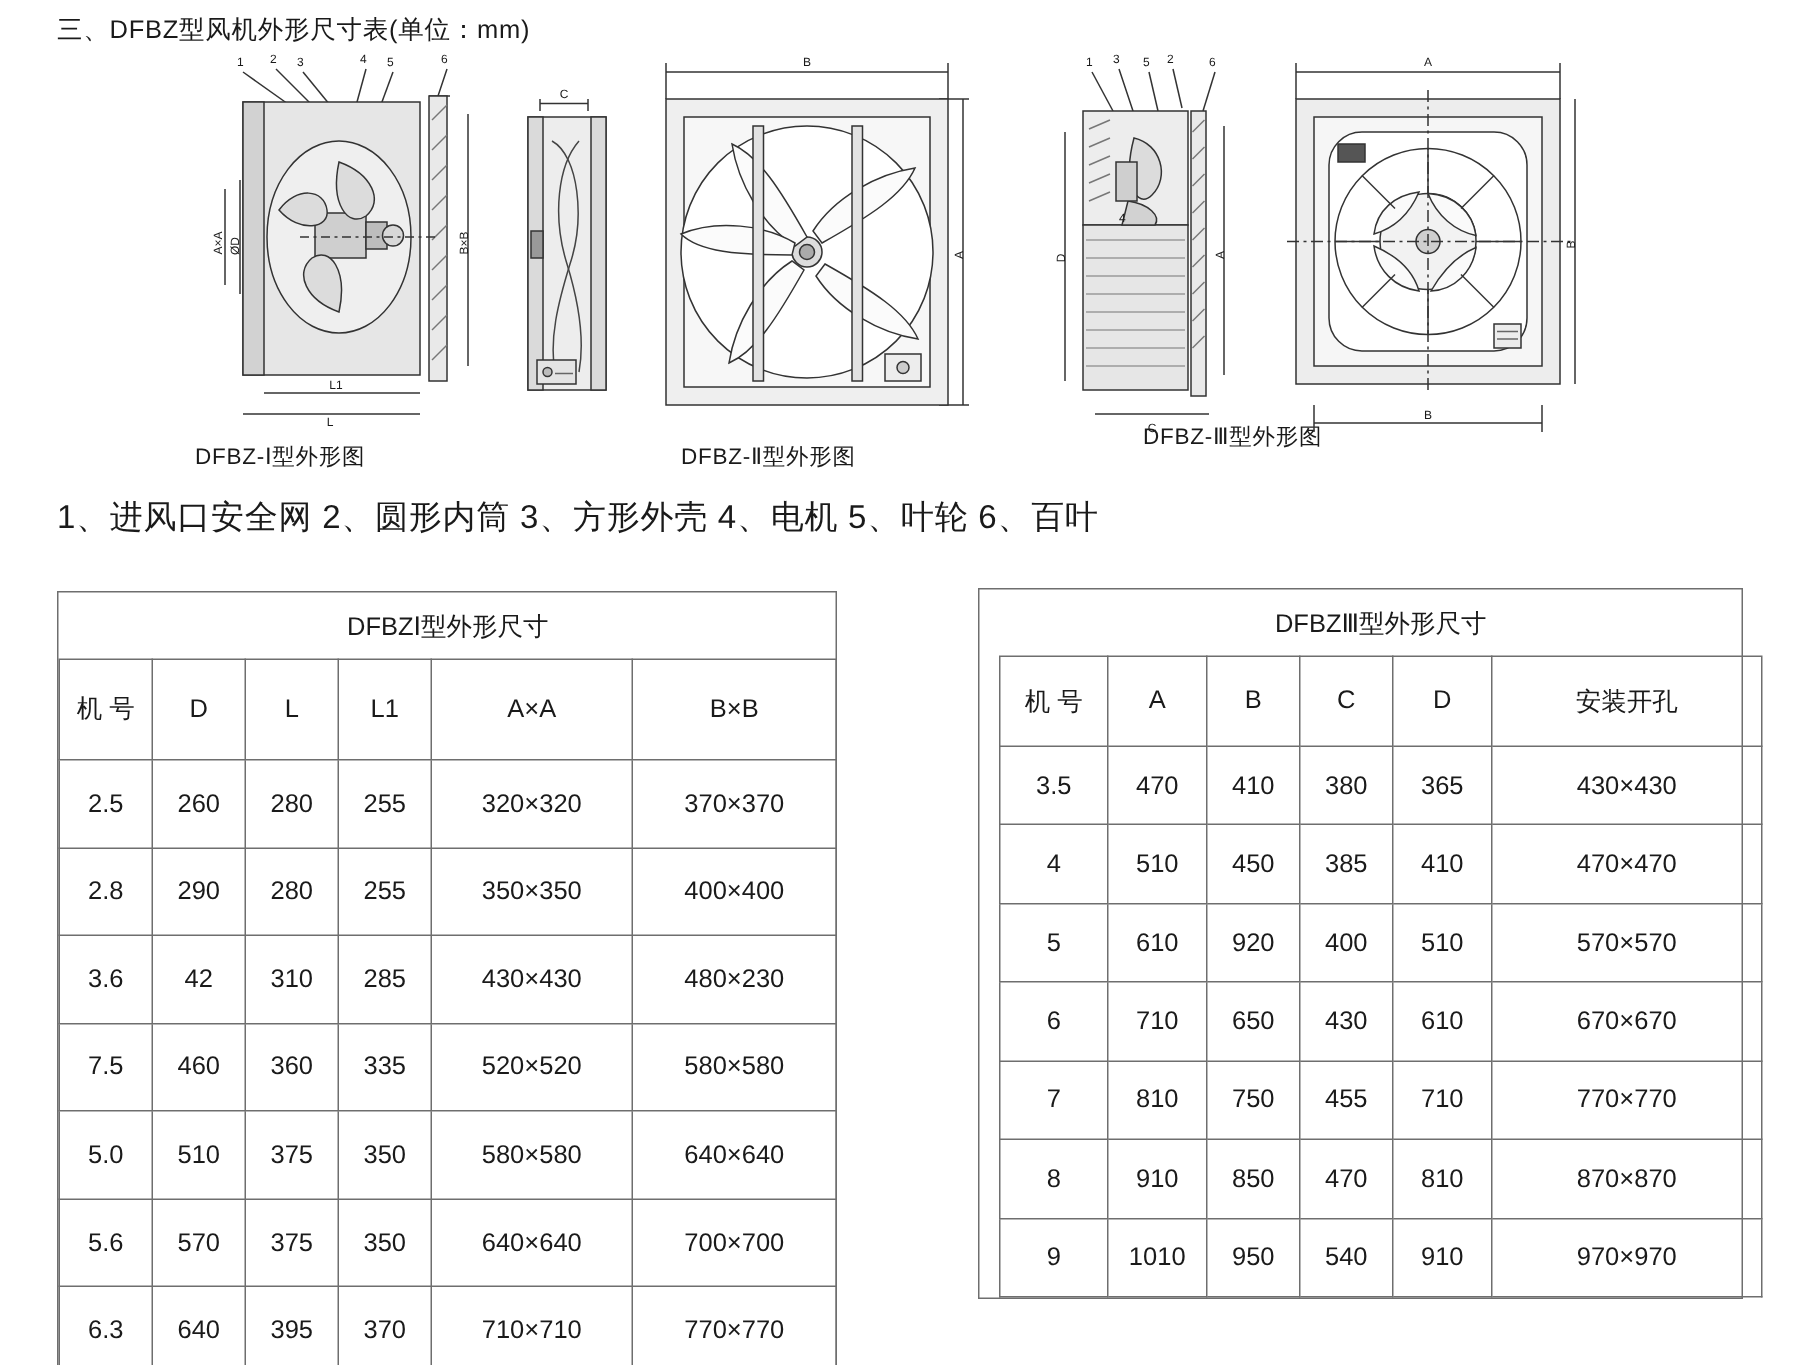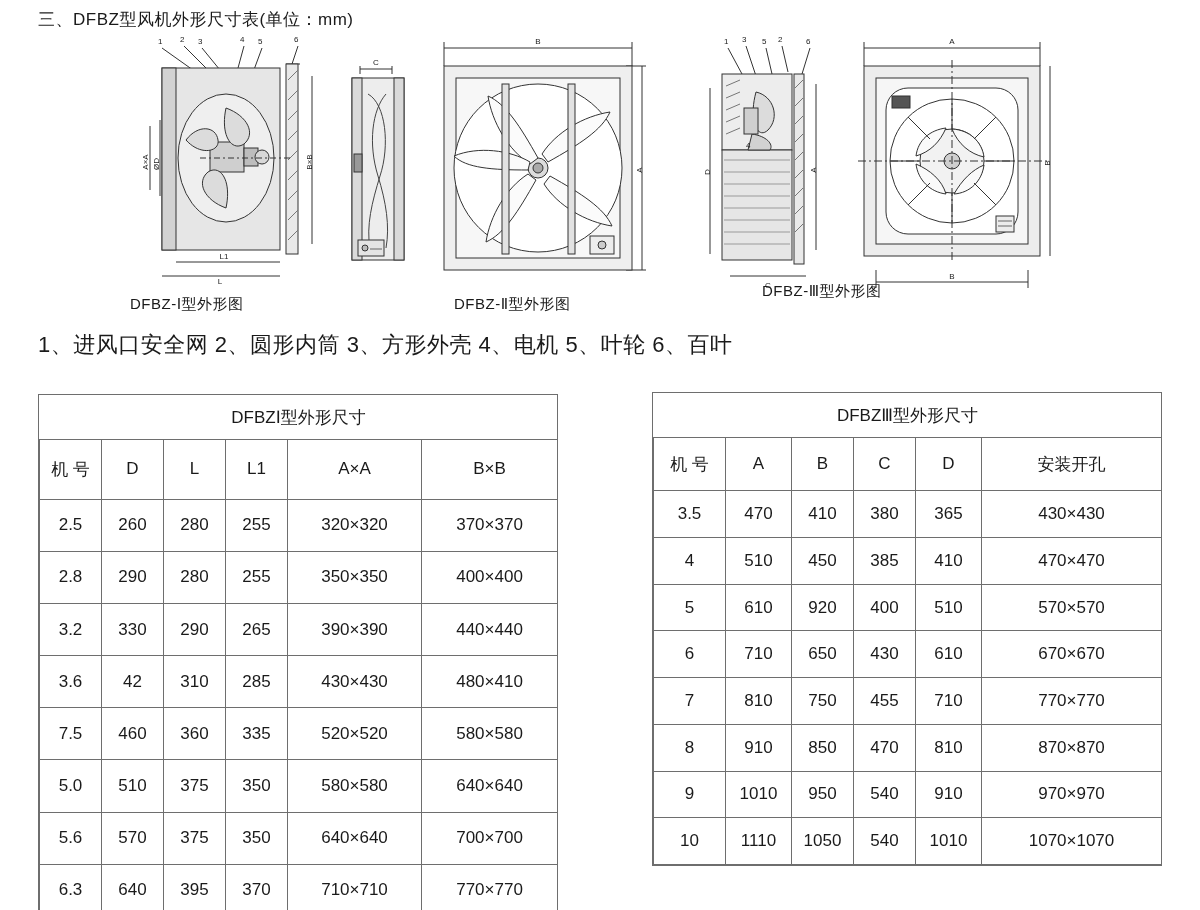--- a/index.html
+++ b/index.html
@@ -87,21 +87,21 @@
     border-left: none;
     border-right: none;
     border-top: none;
     font-size: 17px;
     height: 44px;
   }
   table.dim tr.caption-row td.first {
     border-left: none;
   }
   .tbl1 { left: 38px; top: 366px; width: 520px; height: 524px; margin-top: 28px; }
-  .tbl2 { left: 652px; top: 392px; width: 510px; height: 474px; }
+  .tbl2 { left: 652px; top: 392px; width: 510px; height: 474px; padding-left: 13px; }
 
   svg { display: block; }
 </style>
 </head>
 <body>
 
 <div class="page">
 
   <div class="section-title">三、DFBZ型风机外形尺寸表(单位：mm)</div>
 
@@ -381,34 +381,26 @@
       </tr>
       <tr>
         <td>2.8</td>
         <td>290</td>
         <td>280</td>
         <td>255</td>
         <td>350×350</td>
         <td>400×400</td>
       </tr>
       <tr>
-        <td>3.2</td>
-        <td>330</td>
-        <td>290</td>
-        <td>265</td>
-        <td>390×390</td>
-        <td>440×440</td>
-      </tr>
-      <tr>
         <td>3.6</td>
         <td>42</td>
         <td>310</td>
         <td>285</td>
         <td>430×430</td>
-        <td>480×410</td>
+        <td>480×230</td>
       </tr>
       <tr>
         <td>7.5</td>
         <td>460</td>
         <td>360</td>
         <td>335</td>
         <td>520×520</td>
         <td>580×580</td>
       </tr>
       <tr>
@@ -510,25 +502,17 @@
         <td>870×870</td>
       </tr>
       <tr>
         <td>9</td>
         <td>1010</td>
         <td>950</td>
         <td>540</td>
         <td>910</td>
         <td>970×970</td>
       </tr>
-      <tr>
-        <td>10</td>
-        <td>1110</td>
-        <td>1050</td>
-        <td>540</td>
-        <td>1010</td>
-        <td>1070×1070</td>
-      </tr>
     </tbody>
       </table>
   </div>
 
 </div>
 
 </body></html>

